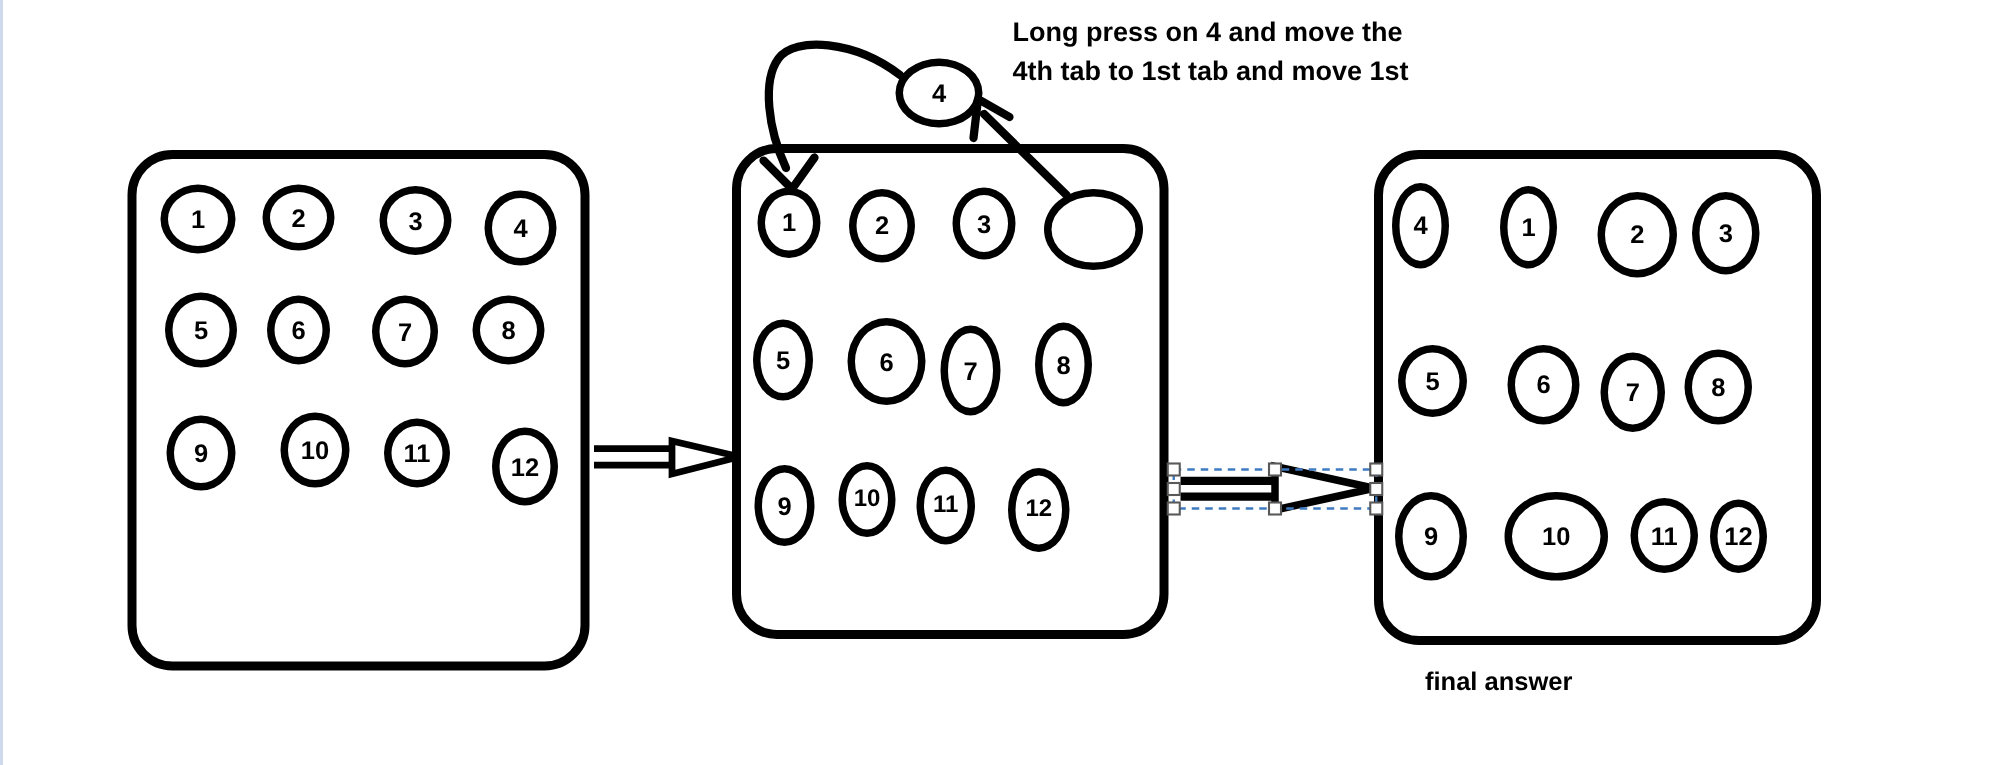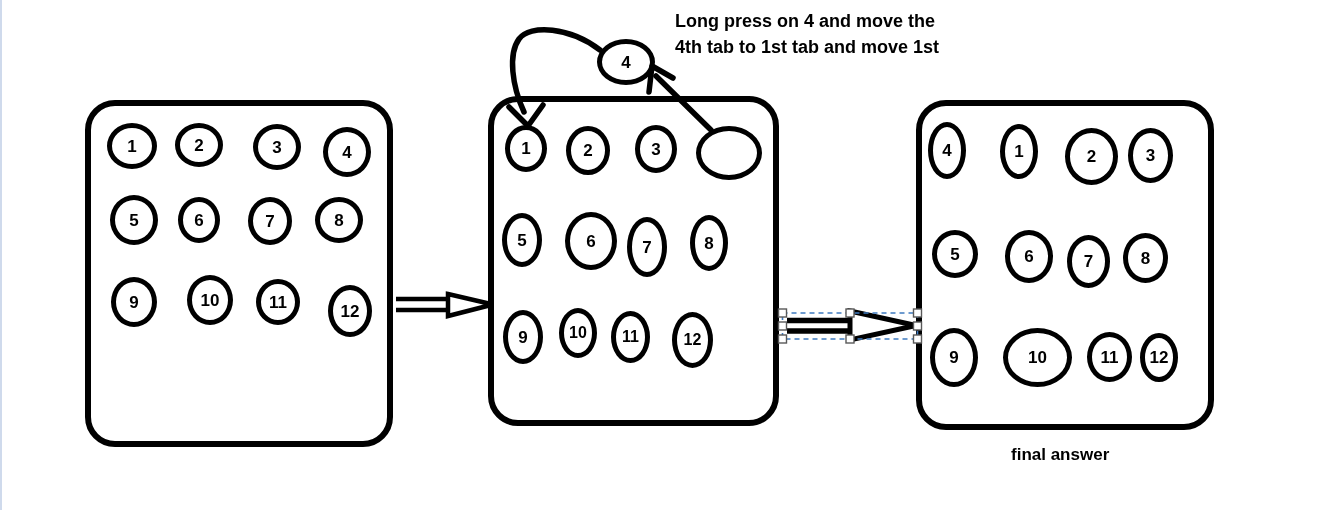--- a/index.html
+++ b/index.html
@@ -17,21 +17,21 @@
     background:#fff;box-sizing:border-box;display:flex;align-items:center;justify-content:center;
     font-weight:bold;font-size:17px;line-height:1;color:#000;z-index:2;
   }
   .tab.small{font-size:16px;}
   .overlay{position:absolute;left:0;top:0;z-index:3;pointer-events:none;}
   .instruction{
     position:absolute;left:675px;top:8px;z-index:4;
     font-size:18px;font-weight:bold;line-height:26px;white-space:nowrap;
   }
   .caption{
-    position:absolute;left:1011px;top:445px;z-index:4;
+    position:absolute;left:950px;top:445px;z-index:4;
     font-size:17px;font-weight:bold;white-space:nowrap;
   }
 </style>
 </head>
 <body>
 
 <div class="canvas">
 
   <div class="edge-line"></div>
 

